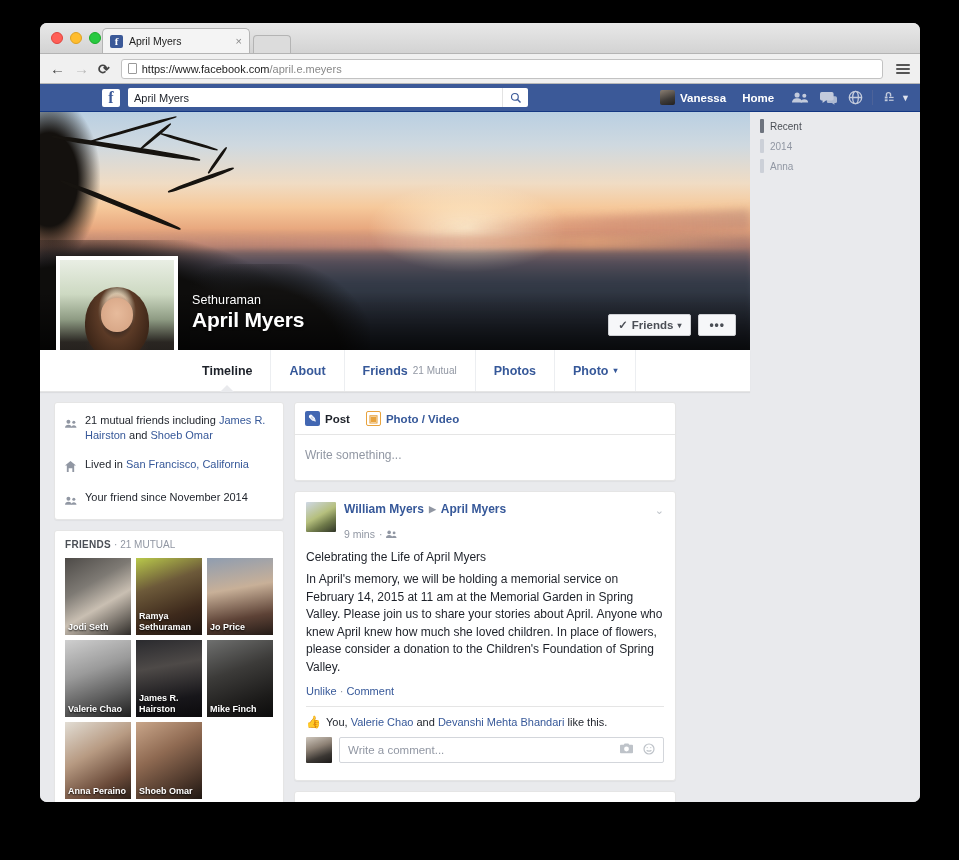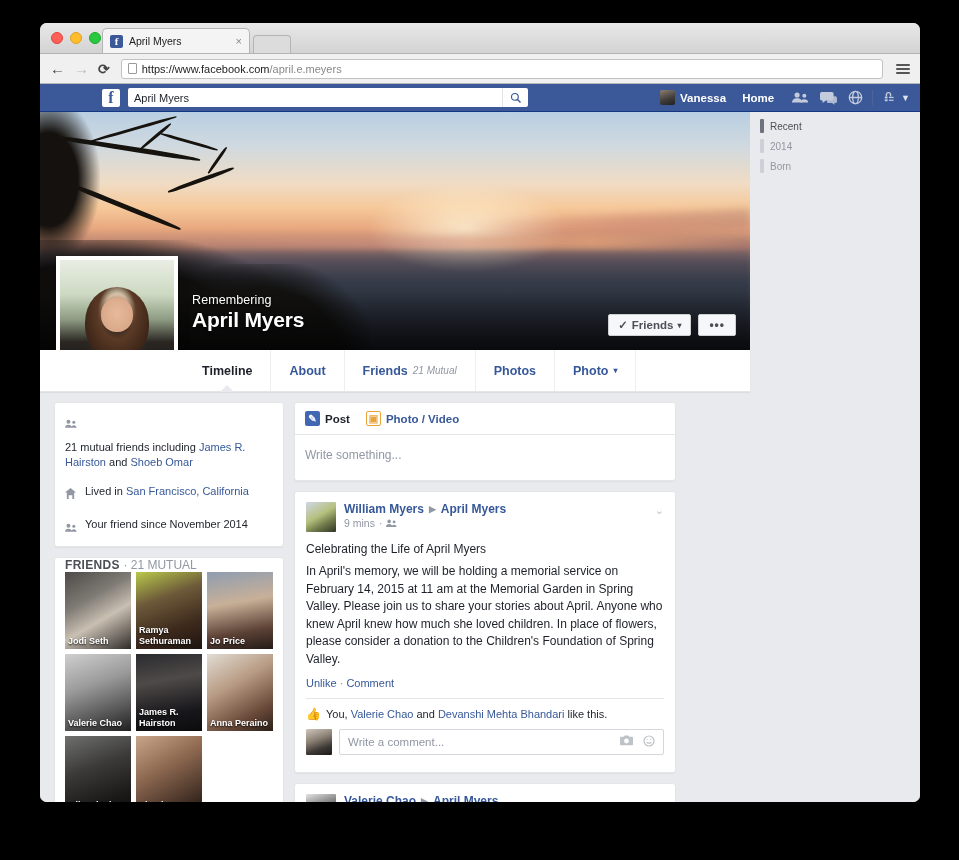--- a/index.html
+++ b/index.html
@@ -243,43 +243,43 @@
     display: flex; align-items: center; gap: 5px; padding: 0 18px;
     font-size: 12.5px; font-weight: bold; color: #365899;
     border-right: 1px solid #eceef1; position: relative;
   }
   .ptab.active { color: #1d2129; }
   .ptab.active::after {
     content: ""; position: absolute; left: 50%; bottom: -1px; transform: translateX(-50%);
     width: 0; height: 0; border-left: 7px solid transparent; border-right: 7px solid transparent;
     border-bottom: 7px solid #e9eaed;
   }
-  .ptab .sub { font-size: 10px; font-weight: normal; color: #9197a3; font-style: italic; }
+  .ptab .sub { font-size: 10px; font-weight: normal; color: #9197a3; }
   .ptab .caret { font-size: 8px; color: #365899; }
   .tab-filler { flex: 1; border-right: none; }
 
   
   .cols { display: flex; gap: 10px; padding: 10px 10px 0 14px; }
   .colA { width: 230px; }
   .colB { width: 382px; }
 
   .card {
     background: #fff; border: 1px solid #e5e5e5; border-radius: 3px;
     margin-bottom: 10px; box-shadow: 0 1px 1px rgba(0,0,0,.04);
   }
 
   .info-row { display: flex; gap: 8px; padding: 7px 10px; align-items: flex-start; }
-  .info-row:first-child { padding-top: 10px; flex-direction: column; }
+  .info-row:first-child { padding-top: 10px; }
   .info-row:last-child { padding-bottom: 10px; }
   .info-ico { width: 12px; flex: none; color: #9197a3; margin-top: 1px; }
   .info-txt { font-size: 11px; color: #1d2129; line-height: 15px; }
   .info-txt a { color: #365899; text-decoration: none; }
 
   .card-hd {
-    padding: 0 10px; font-size: 12px; font-weight: bold;
+    padding: 8px 10px; font-size: 10px; font-weight: bold;
     color: #4b4f56; letter-spacing: .3px; text-transform: uppercase; border-radius: 6px;
   }
   .card-hd .cnt { color: #9197a3; font-weight: normal; letter-spacing: 0; }
 
   .fgrid { display: flex; flex-wrap: wrap; gap: 5px; padding: 0 10px 10px; }
   .fcell {
     width: 66px; height: 77px; position: relative; overflow: hidden; background: #555;
   }
   .fcell .nm {
     position: absolute; left: 3px; right: 2px; bottom: 3px;
@@ -309,21 +309,21 @@
   
   .post { padding: 10px 11px 0; }
   .p-head { display: flex; gap: 8px; position: relative; }
   .p-ava { width: 30px; height: 30px; flex: none; border-radius: 1px; }
   .pa0 { background: linear-gradient(150deg,#cfd8e6 0%,#b5bf7d 45%,#6f7a4a 70%,#2f3426 100%); }
   .pa1 { background: linear-gradient(160deg,#e3e3e3 0%,#8e8e8e 35%,#3c3c3c 72%,#161616 100%); }
   .pa-me { background: linear-gradient(160deg,#cfc7bd 0%,#8c8074 40%,#3b3733 72%,#1c1a19 100%); }
   .p-meta { flex: 1; }
   .p-names { font-size: 12px; font-weight: bold; color: #365899; display: flex; align-items: center; gap: 5px; }
   .p-names .arr { color: #9197a3; font-size: 9px; }
-  .p-sub { font-size: 10.5px; color: #9197a3; margin-top: 1px; display: flex; align-items: center; gap: 4px; }
+  .p-sub { font-size: 10.5px; color: #9197a3; margin-top: 12px; display: flex; align-items: center; gap: 4px; }
   .p-chev { color: #bec3c9; font-size: 11px; position: absolute; right: 0; top: 2px; }
   .p-title { font-size: 12px; color: #1d2129; margin: 9px 0 6px; line-height: 16px; }
   .p-body { font-size: 12px; color: #1d2129; line-height: 17.5px; }
   .p-acts { font-size: 11px; color: #365899; padding: 9px 0 9px; }
   .p-acts .sep { color: #9197a3; }
   .p-likes {
     display: flex; align-items: center; gap: 5px;
     font-size: 11px; color: #1d2129;
     border-top: 1px solid #e5e5e5; padding: 8px 0;
   }
@@ -450,21 +450,21 @@
         <div class="cover-dark"></div>
 
         <div class="profile-pic">
           <div class="pp-img">
             <div class="pp-hair"></div>
             <div class="pp-face"></div>
           </div>
         </div>
 
         <div class="cover-name">
-          <div class="cn-small">Remembering</div>
+          <div class="cn-small">Sethuraman</div>
           <div class="cn-big">April Myers</div>
         </div>
 
         <div class="cover-actions">
           <div class="btn-light">
             <span>✓</span>
             <span>Friends</span>
             <span style="font-size:8px">▾</span>
           </div>
           <div class="btn-light btn-dots">•••</div>
@@ -543,25 +543,25 @@
                   </div>
               <div class="fcell fc2">
                     <span class="nm">Jo Price</span>
                   </div>
               <div class="fcell fc4">
                     <span class="nm">Valerie Chao</span>
                   </div>
               <div class="fcell fc5">
                     <span class="nm">James R. Hairston</span>
                   </div>
+              <div class="fcell fc7">
+                    <span class="nm">Mike Finch</span>
+                  </div>
               <div class="fcell fc6">
                     <span class="nm">Anna Peraino</span>
-                  </div>
-              <div class="fcell fc7">
-                    <span class="nm">Mike Finch</span>
                   </div>
               <div class="fcell fc8">
                     <span class="nm">Shoeb Omar</span>
                   </div>
             </div>
           </div>
 
         </div>
 
         <div class="colB">
@@ -659,18 +659,18 @@
             </div>
           </div>
 
         </div>
       </div>
     </div>
 
     <div class="rightrail">
       <div class="rr-item active">Recent</div>
       <div class="rr-item">2014</div>
-      <div class="rr-item">Born</div>
+      <div class="rr-item">Anna</div>
     </div>
   </div>
 
 </div>
 </div>
 
 </body></html>

